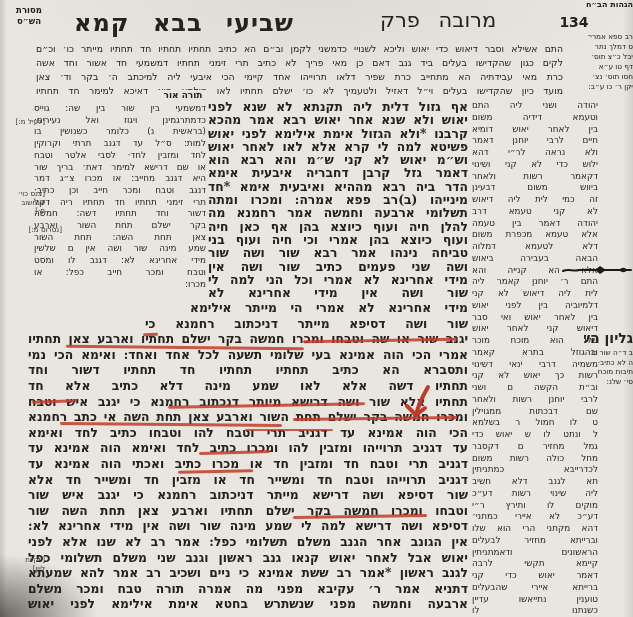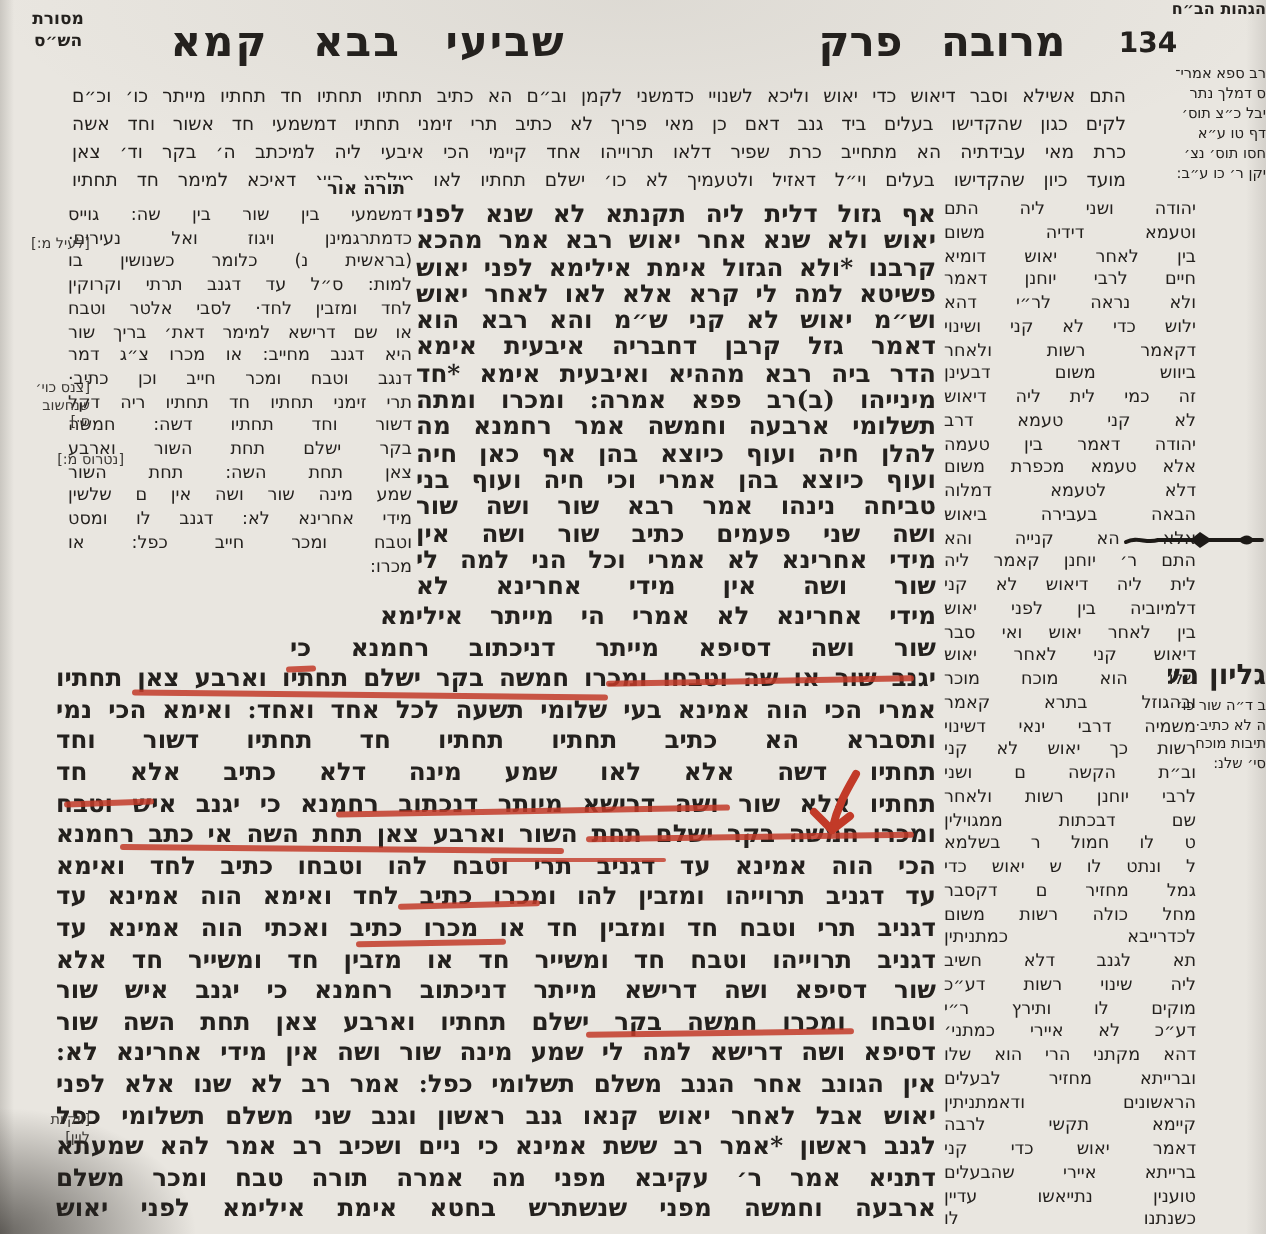--- a/index.html
+++ b/index.html
@@ -11,23 +11,23 @@
       linear-gradient(to right, rgba(60,55,50,.18) 0px, rgba(60,55,50,0) 7px),
       linear-gradient(to left, rgba(60,55,50,.12) 0px, rgba(60,55,50,0) 10px),
       #e9e6e0;
     font-family:"DejaVu Sans", sans-serif;
     color:#24211e;
     direction:rtl;
   }
   .abs{position:absolute;}
   
   .masoret-title{left:6px;top:5px;width:46px;font-size:8.5px;font-weight:700;text-align:center;line-height:11px;}
-  .title-left{left:48px;top:8px;width:272px;font-size:21px;font-weight:700;text-align:center;letter-spacing:1px;word-spacing:14px;
+  .title-left{left:48px;top:8px;width:272px;font-size:24px;font-weight:700;text-align:center;letter-spacing:1px;word-spacing:14px;
     font-family:"DejaVu Serif","DejaVu Sans",serif;}
-  .title-right{left:380px;top:8px;width:182px;font-size:21px;font-weight:700;text-align:center;word-spacing:12px;
+  .title-right{left:380px;top:8px;width:182px;font-size:21px;font-weight:400;text-align:left;word-spacing:12px;
     font-family:"DejaVu Serif","DejaVu Sans",serif;}
   .page-num{left:552px;top:14px;width:44px;font-size:14px;font-weight:700;text-align:center;direction:ltr;}
   .bach-title{left:584px;top:0px;width:49px;font-size:8px;font-weight:700;white-space:nowrap;overflow:hidden;}
   
   .line{direction:rtl;text-align:justify;text-align-last:justify;white-space:nowrap;overflow:hidden;}
   .topblock{left:36px;top:42px;width:527px;font-size:9.3px;}
   .topblock .line{line-height:14px;}
   .torah-or{left:157px;top:90px;width:52px;font-size:9px;font-weight:700;text-align:center;background:#e9e6e0;z-index:3;}
   .rashi-col{left:34px;top:103px;width:172px;font-size:8.8px;}
   .rashi-col .line{line-height:11.7px;}

